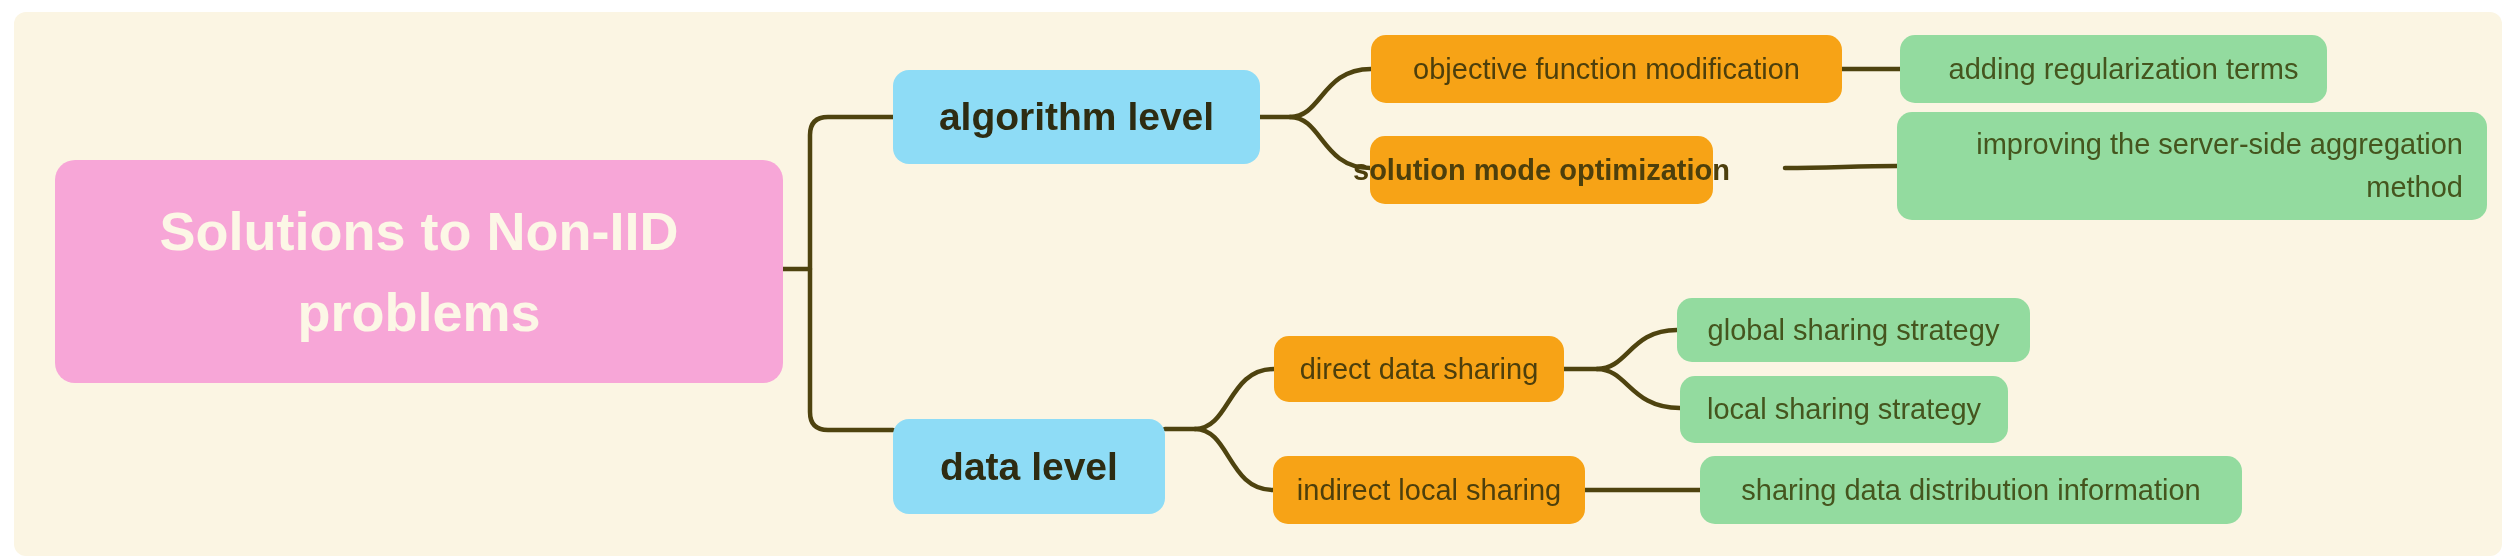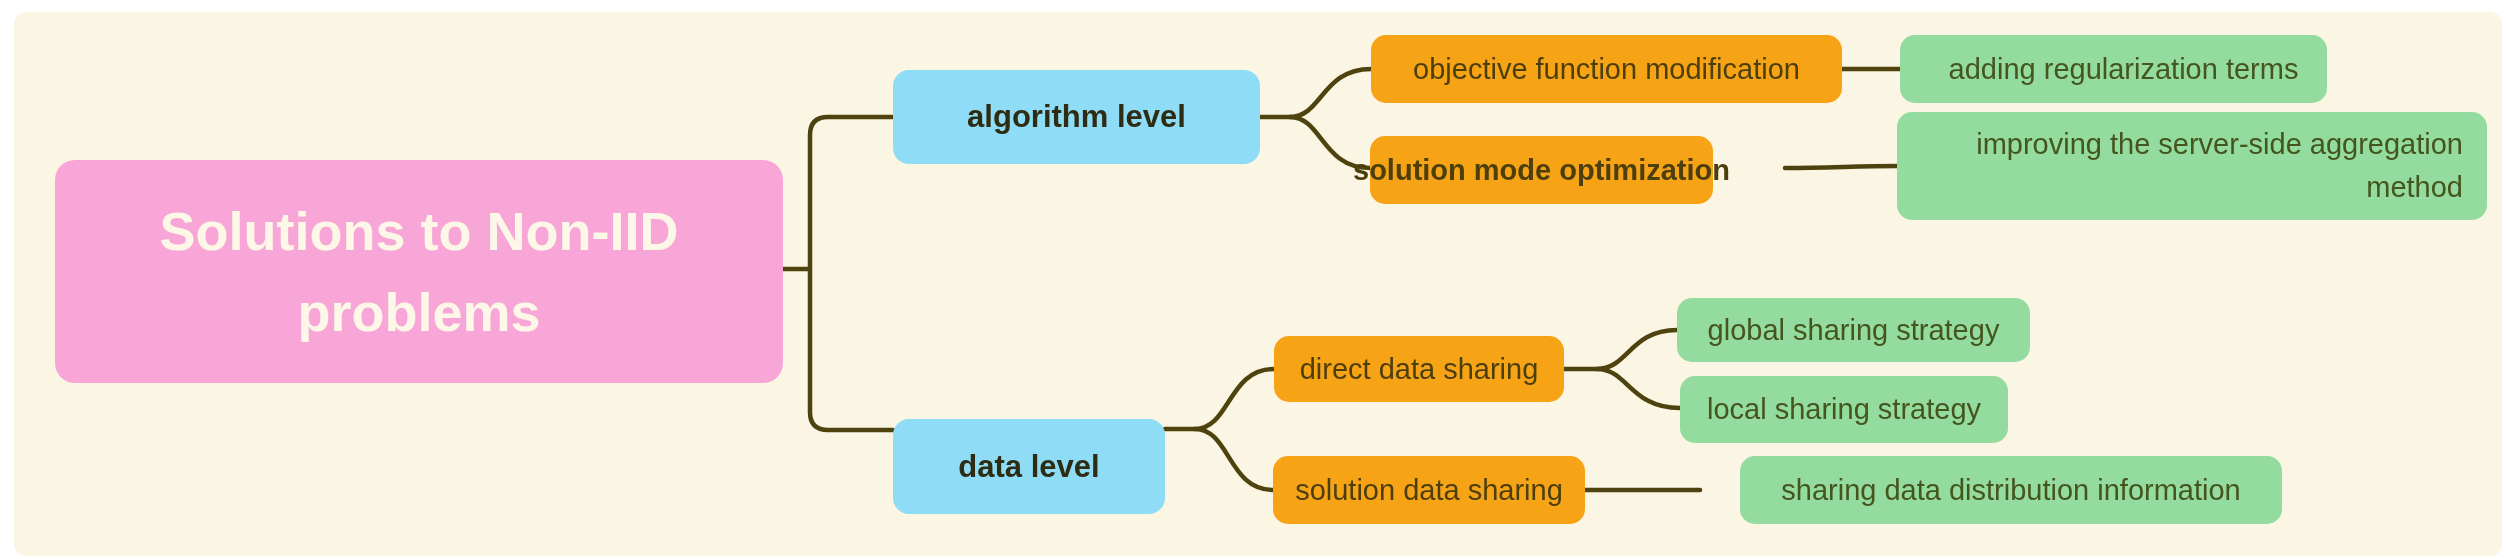--- a/index.html
+++ b/index.html
@@ -59,21 +59,21 @@
     border-radius: 20px;
     font-size: 54px; font-weight: bold;
     line-height: 1.5;
     padding: 0 64px;
     white-space: normal;
   }
   .node.level1 {
     background: var(--color-level1-fill);
     color: var(--color-level1-text);
     border-radius: 16px;
-    font-size: 31px; font-weight: bold;
+    font-size: 39px; font-weight: bold;
   }
   .node.level2 {
     background: var(--color-level2-fill);
     color: var(--color-level2-text);
     border-radius: 15px;
     font-size: 29px;
   }
   .node.level3 {
     background: var(--color-level3-fill);
     color: var(--color-level3-text);
@@ -86,21 +86,21 @@
   #n-objective       { left: 1371px; top: 35px;  width: 471px; height: 68px; }
   #n-solution        { left: 1370px; top: 136px; width: 343px; height: 68px; font-weight: bold; }
   #n-direct          { left: 1274px; top: 336px; width: 290px; height: 66px; }
   #n-indirect        { left: 1273px; top: 456px; width: 312px; height: 68px; }
   #n-regularization  { left: 1900px; top: 35px;  width: 427px; height: 68px; padding-left: 20px; }
   #n-improving       { left: 1897px; top: 112px; width: 590px; height: 108px;
                        white-space: normal; text-align: right;
                        justify-content: flex-start; padding: 17px 24px; line-height: 1.5; }
   #n-global          { left: 1677px; top: 298px; width: 353px; height: 64px; }
   #n-local           { left: 1680px; top: 376px; width: 328px; height: 67px; }
-  #n-sharing-info    { left: 1700px; top: 456px; width: 542px; height: 68px; margin-left: 40px; }
+  #n-sharing-info    { left: 1700px; top: 456px; width: 542px; height: 68px; }
 </style>
 </head>
 <body>
 
 <div class="canvas"></div>
 
 <svg class="wires" viewBox="0 0 2508 559" xmlns="http://www.w3.org/2000/svg">
   <path d="M 783 269 H 810"></path>
   <path d="M 893 117 H 828 Q 810 117 810 135 V 412 Q 810 430 828 430 H 893"></path>
   <path d="M 1260 117 H 1290"></path>
@@ -122,21 +122,21 @@
 <div class="node level1" id="n-algorithm-level">algorithm level</div>
 
 <div class="node level1" id="n-data-level">data level</div>
 
 <div class="node level2" id="n-objective">objective function modification</div>
 
 <div class="node level2" id="n-solution">solution mode optimization</div>
 
 <div class="node level2" id="n-direct">direct data sharing</div>
 
-<div class="node level2" id="n-indirect">solution data sharing</div>
+<div class="node level2" id="n-indirect">indirect local sharing</div>
 
 <div class="node level3" id="n-regularization">adding regularization terms</div>
 
 <div class="node level3" id="n-improving">improving the server-side aggregation method</div>
 
 <div class="node level3" id="n-global">global sharing strategy</div>
 
 <div class="node level3" id="n-local">local sharing strategy</div>
 
 <div class="node level3" id="n-sharing-info">sharing data distribution information</div>

